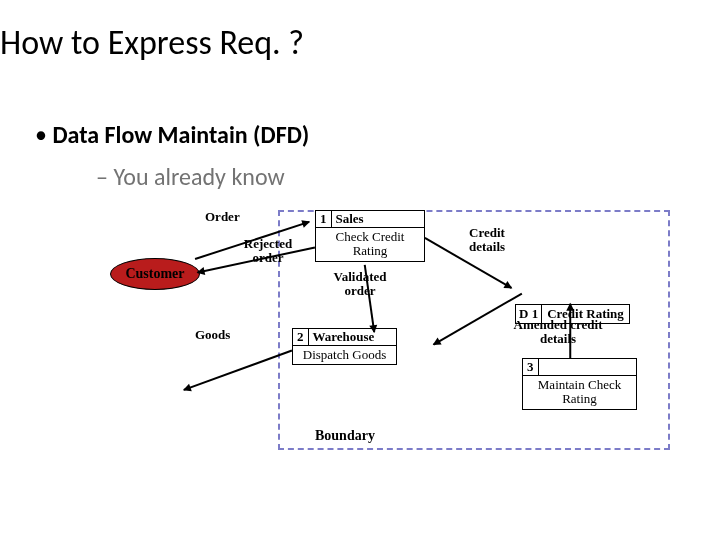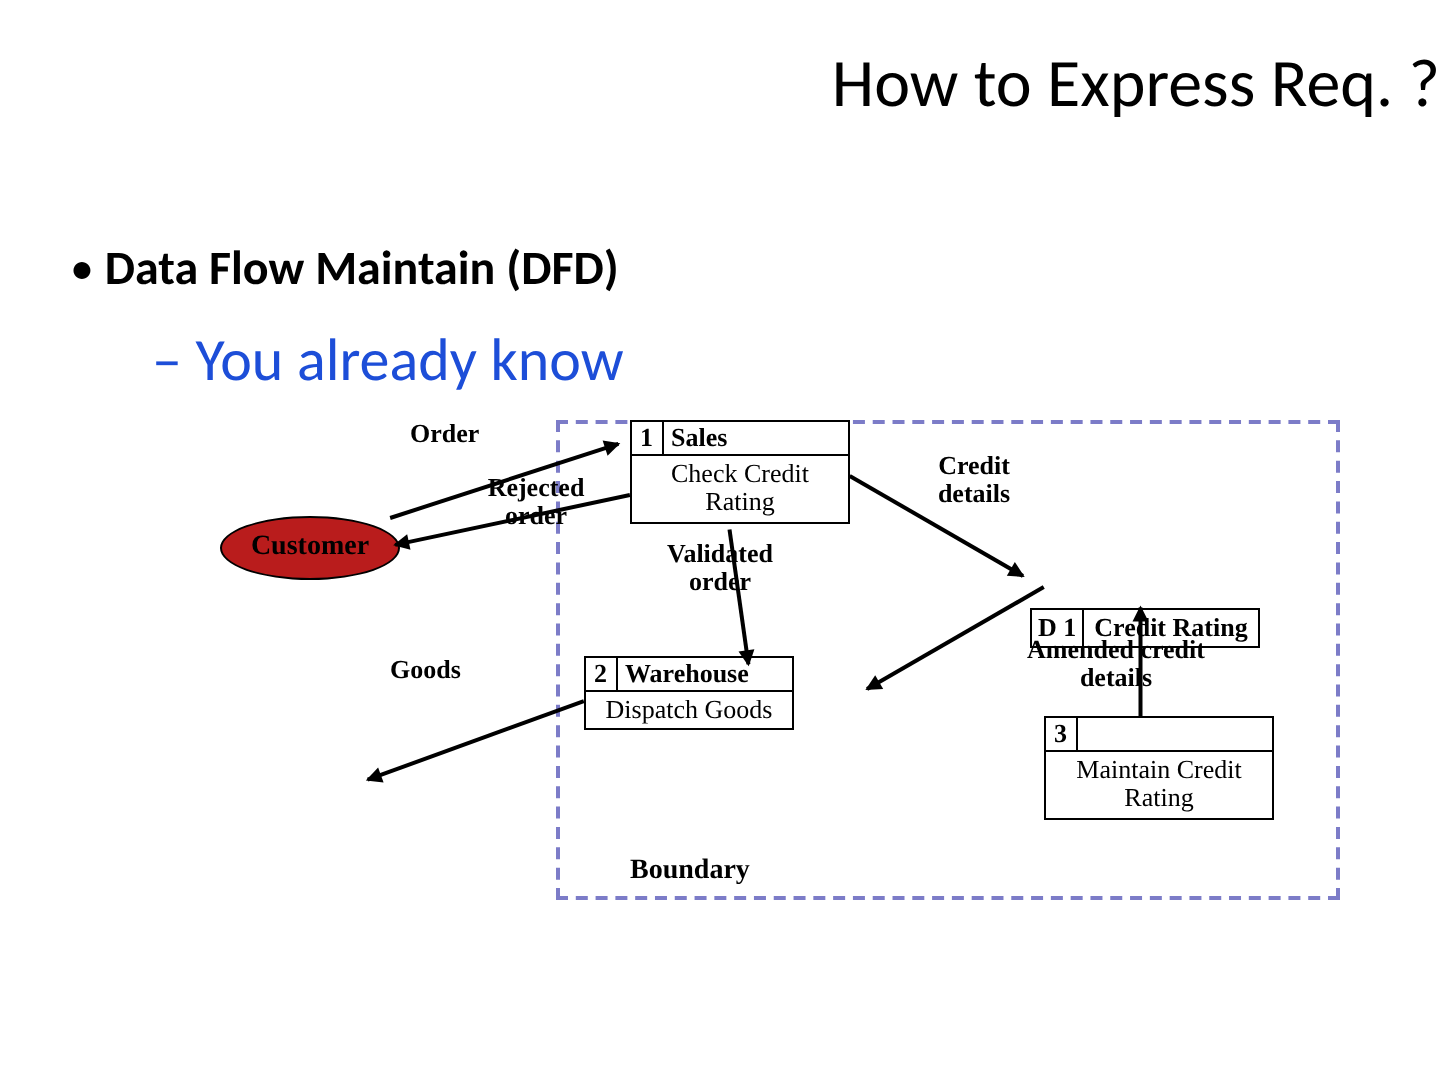--- a/index.html
+++ b/index.html
@@ -4,30 +4,30 @@
 <style>
   * { box-sizing: border-box; margin: 0; padding: 0; }
   body {
     width: 720px; height: 540px;
     background: #fff;
     font-family: Calibri, Arial, sans-serif;
     position: relative;
   }
   .title {
     position: absolute; top: 22px; left: 0; right: 0;
-    text-align: right; font-size: 34px; color: #000;
+    text-align: left; font-size: 34px; color: #000;
   }
   .bullet1 {
     position: absolute; left: 35px; top: 120px;
     font-size: 24px; font-weight: bold; color: #000;
   }
   .bullet1::before { content: "• "; font-weight: normal; }
   .bullet2 {
-    position: absolute; left: 76px; top: 162px;
-    font-size: 30px; color: #1d4ed8;
+    position: absolute; left: 96px; top: 162px;
+    font-size: 24px; color: #737373;
   }
   .bullet2::before { content: "– "; }
   .diagram {
     position: absolute; left: 110px; top: 210px;
     width: 560px; height: 250px;
     font-family: "Times New Roman", serif;
   }
   .boundary {
     position: absolute; left: 168px; top: 0;
     width: 392px; height: 240px;
@@ -126,21 +126,21 @@
       <div class="process-num">2</div>
       <div class="process-title">Warehouse</div>
     </div>
     <div class="process-body">Dispatch Goods</div>
   </div>
 
   <div class="process" style="left:412px; top:148px; width:115px;">
     <div class="process-head">
       <div class="process-num">3</div>
     </div>
-    <div class="process-body">Maintain Credit Rating</div>
+    <div class="process-body">Maintain Check Rating</div>
   </div>
 
   <div class="datastore" style="left:405px; top:78px;">
     <div class="ds-num">D 1</div>
     <div class="ds-title">Credit Rating</div>
   </div>
 
   <div class="flowlabel" style="left:95px; top:0;text-align:right;">Order</div>
   <div class="flowlabel" style="left:128px; top:27px; width:60px;">Rejected order</div>
   <div class="flowlabel" style="left:215px; top:60px; width:70px;">Validated order</div>

